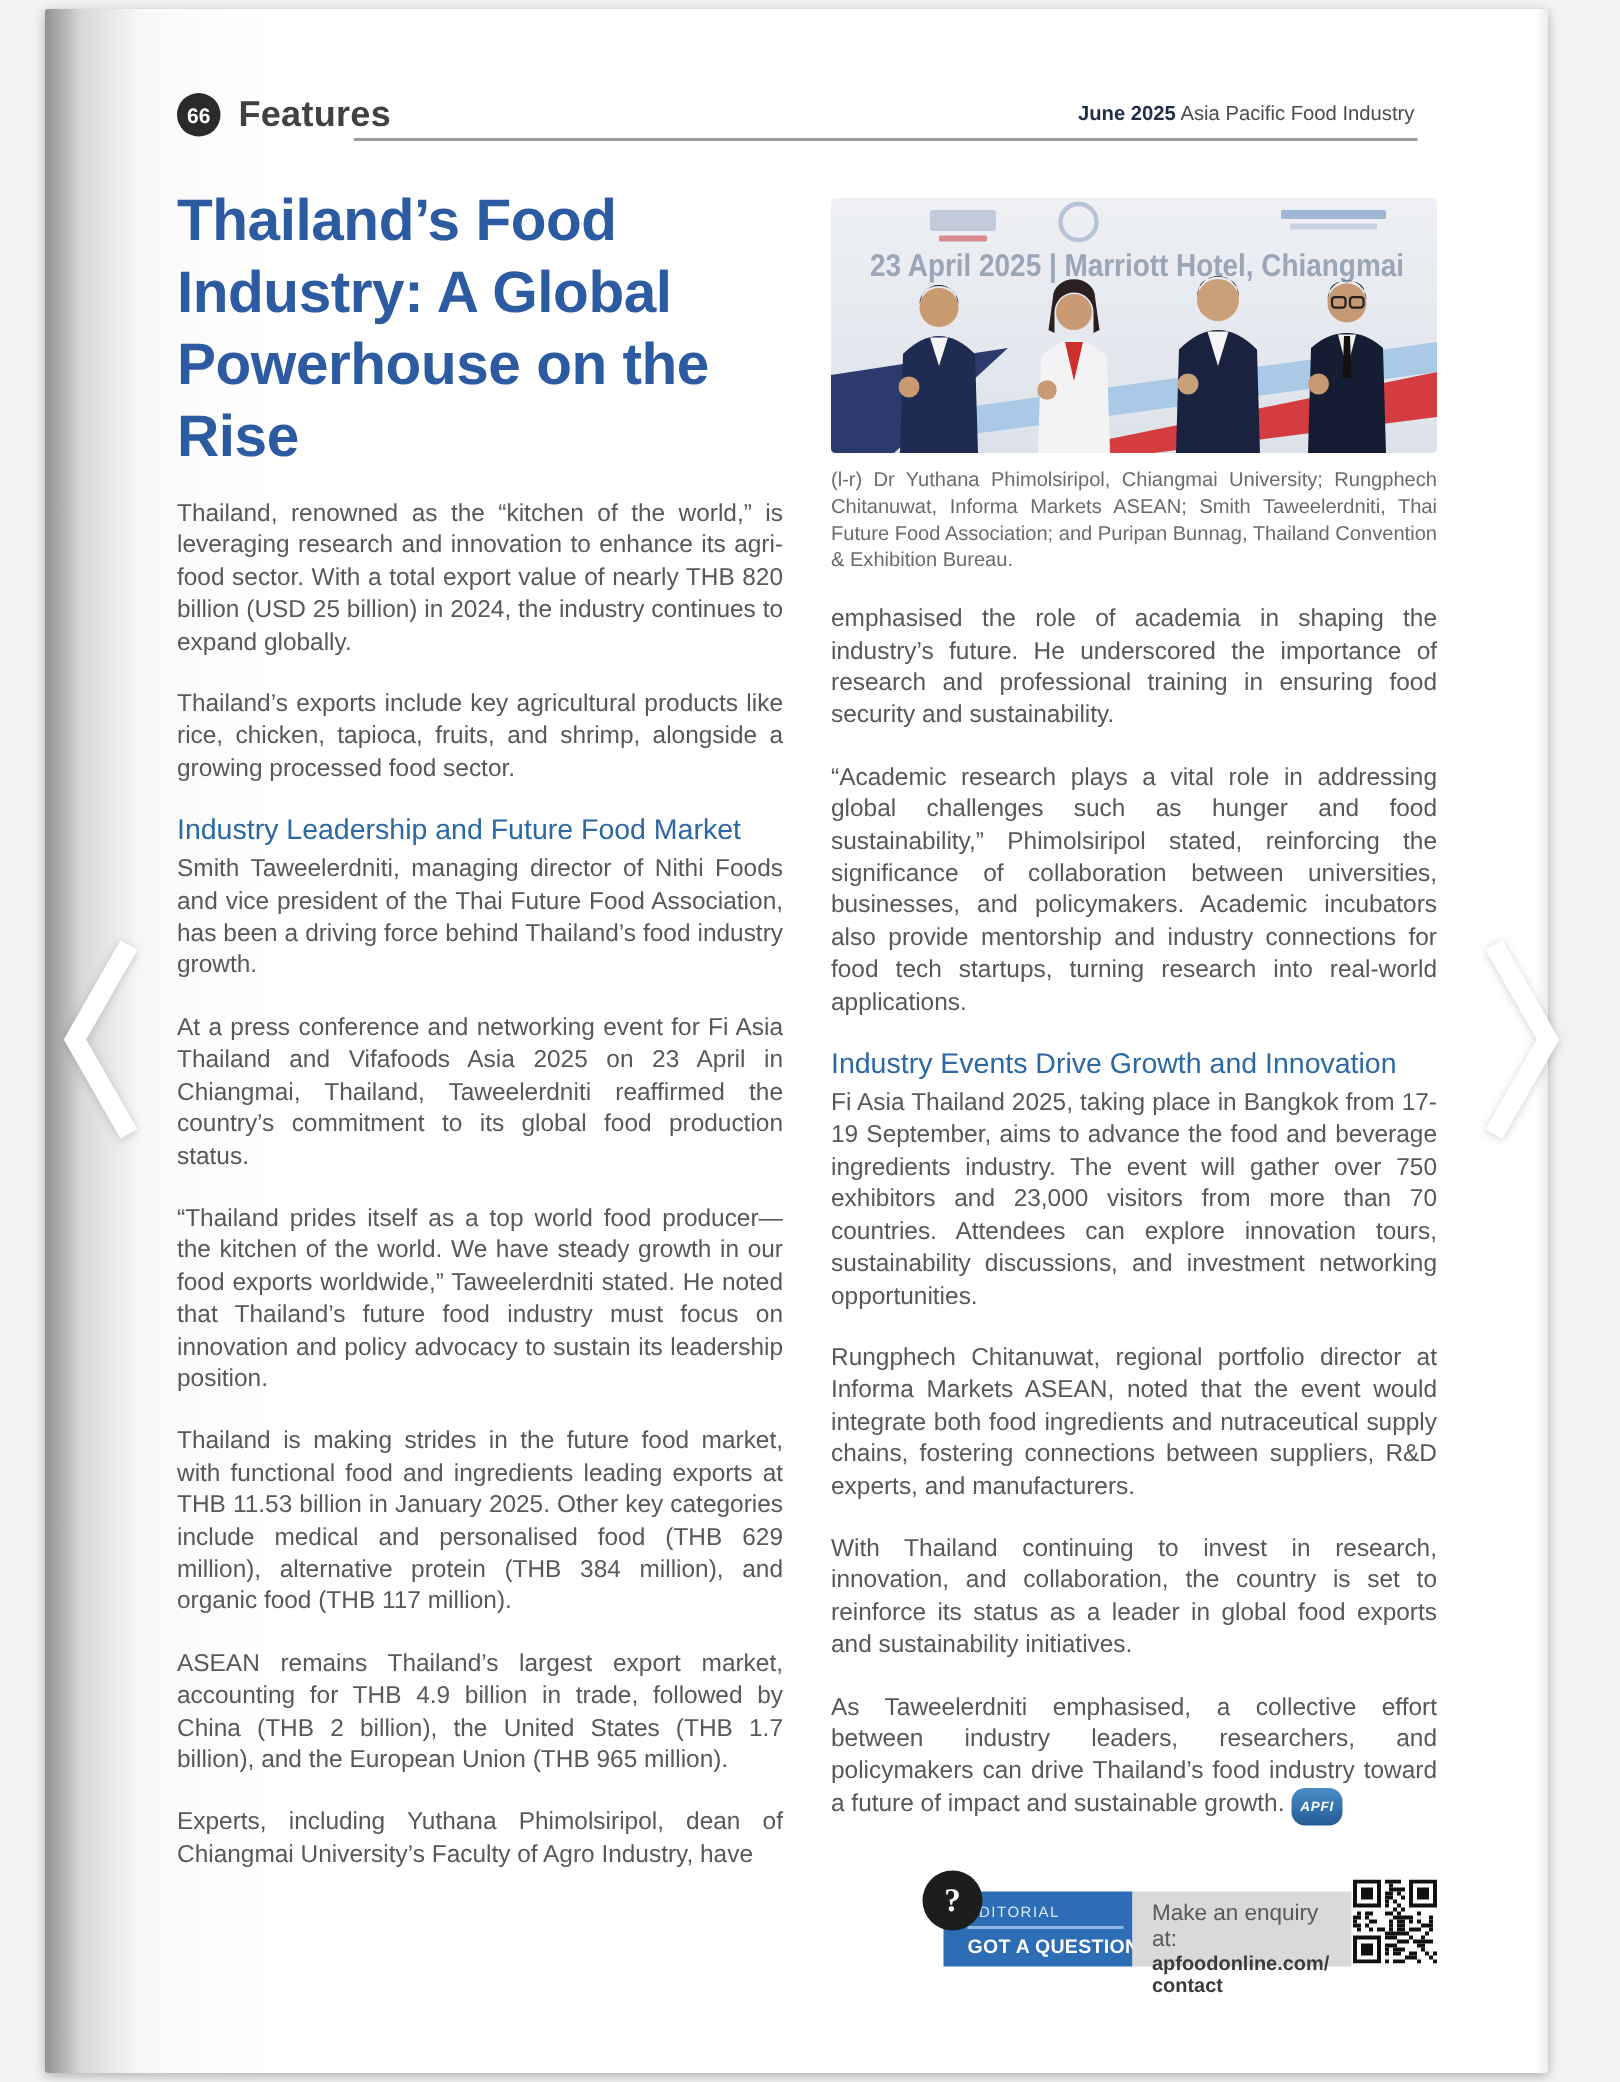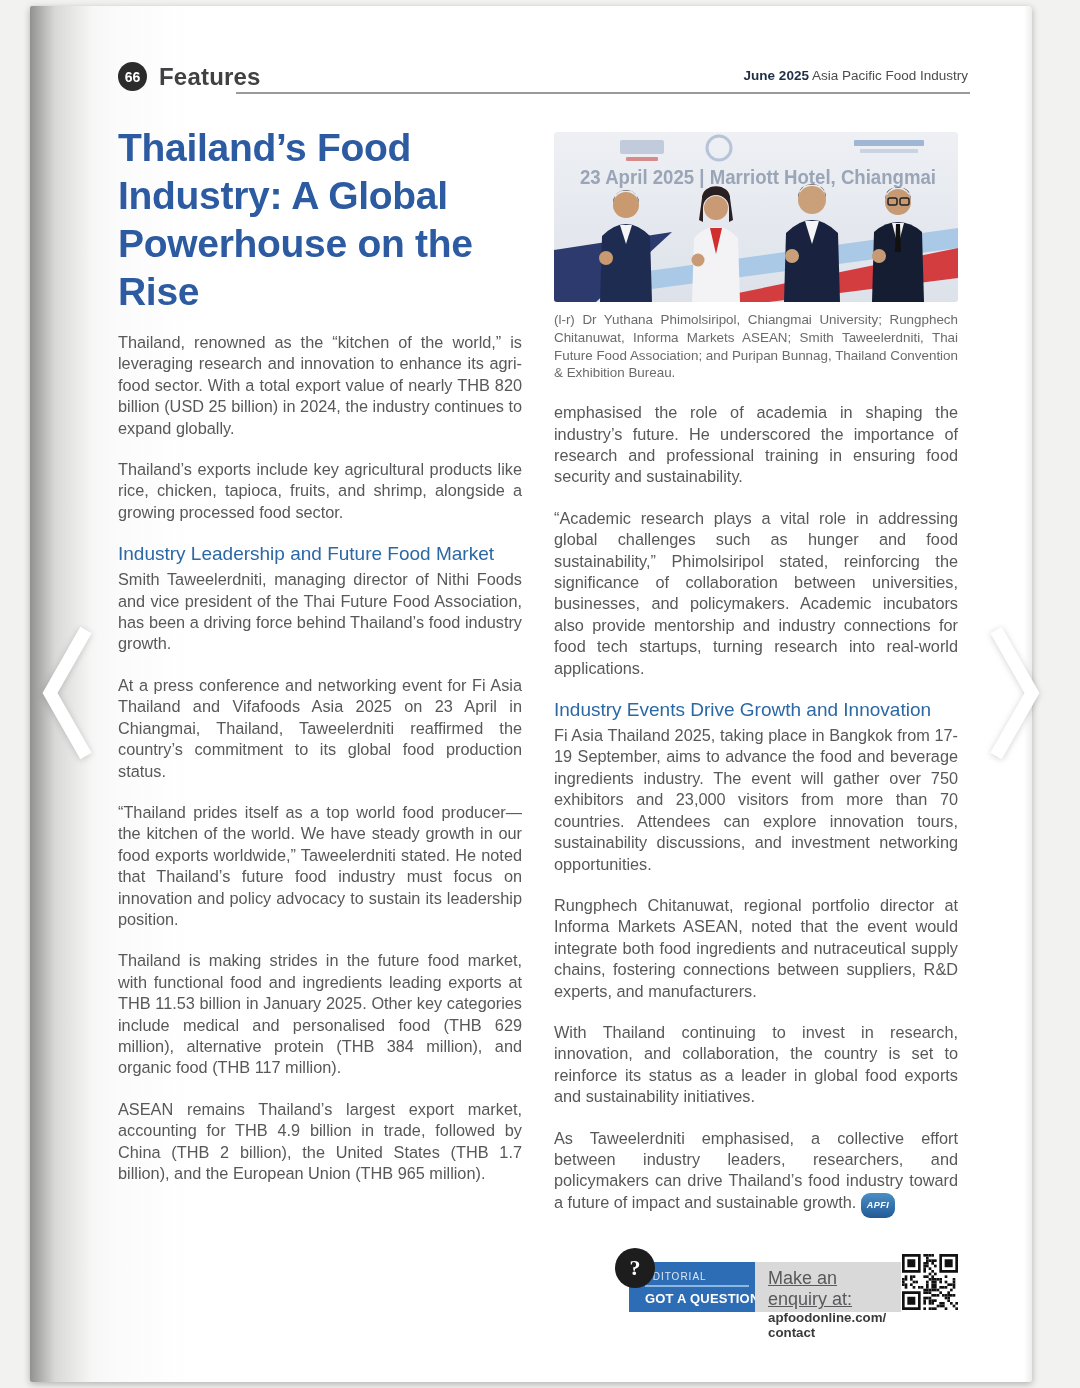--- a/index.html
+++ b/index.html
@@ -21,21 +21,21 @@
     background:linear-gradient(to right, rgba(70,70,70,0.55), rgba(130,130,130,0.22) 40%, rgba(255,255,255,0));
     border-radius:2px 0 0 2px; pointer-events:none;
   }
   .page::after {
     content:''; position:absolute; right:0; top:0; bottom:0; width:8px;
     background:linear-gradient(to left, rgba(0,0,0,0.07), rgba(0,0,0,0));
     pointer-events:none;
   }
 
   
-  .hdr { position:absolute; left:88px; right:62px; top:56px; height:34px;text-align:right; }
+  .hdr { position:absolute; left:88px; right:87px; top:56px; height:34px;text-align:right; }
   .hdr-line { position:absolute; left:118px; right:0; bottom:2px; border-bottom:2px solid #9a9a9a; }
   .hdr-left { position:absolute; left:0; top:0; display:flex; align-items:center; gap:12px; }
   .pg-badge { width:29px; height:29px; border-radius:50%; background:#2b2b2b; color:#fff;
     font-weight:700; font-size:14px; display:flex; align-items:center; justify-content:center; }
   .section-name { font-size:24px; font-weight:700; color:#414042; letter-spacing:0.2px; }
   .hdr-right { position:absolute; right:2px; top:6px; font-size:13.5px; color:#4c4c4e; }
   .hdr-right b { color:#1f2d45; font-weight:700; }
 
   
   .content { position:absolute; left:88px; top:118px; width:840px; display:grid;
@@ -83,21 +83,21 @@
   .q-icon {
     position:absolute; left:0; top:0; width:40px; height:40px; border-radius:50%;
     background:#1d1d1d; color:#fff; font-weight:800; font-size:22px;
     display:flex; align-items:center; justify-content:center; z-index:2;
     font-family:"Liberation Serif", serif;
   }
   .enquiry-gray {
     position:absolute; left:140px; top:14px; width:146px; height:50px;
     background:#d9d9d9; padding:6px 8px 6px 13px; color:#59595b;
   }
-  .enquiry-gray .pre { font-size:18px;text-decoration:underline; }
+  .enquiry-gray .pre { font-size:15px; }
   .enquiry-gray .url { font-size:13.3px; font-weight:800; color:#3a3a3c; line-height:15px; }
   .qr { position:absolute; right:0; top:6px; width:56px; height:56px; background:#fff; }
 
   
   .nav-chevron { position:absolute; width:62px; height:142px; cursor:pointer;
     filter:drop-shadow(0 1px 3px rgba(0,0,0,0.18)); }
   .nav-prev { left:36px; top:622px; }
   .nav-next { right:34px; top:622px; }
 </style>
 </head>
@@ -122,20 +122,21 @@
     <div class="col">
       <h1 class="title">Thailand’s Food Industry: A Global Powerhouse on the Rise</h1>
       <p class="body">Thailand, renowned as the “kitchen of the world,” is leveraging research and innovation to enhance its agri-food sector. With a total export value of nearly THB 820 billion (USD 25 billion) in 2024, the industry continues to expand globally.</p>
       <p class="body">Thailand’s exports include key agricultural products like rice, chicken, tapioca, fruits, and shrimp, alongside a growing processed food sector.</p>
       <h2 class="subhead">Industry Leadership and Future Food Market</h2>
       <p class="body after-head">Smith Taweelerdniti, managing director of Nithi Foods and vice president of the Thai Future Food Association, has been a driving force behind Thailand’s food industry growth.</p>
       <p class="body">At a press conference and networking event for Fi Asia Thailand and Vifafoods Asia 2025 on 23 April in Chiangmai, Thailand, Taweelerdniti reaffirmed the country’s commitment to its global food production status.</p>
       <p class="body">“Thailand prides itself as a top world food producer—the kitchen of the world. We have steady growth in our food exports worldwide,” Taweelerdniti stated. He noted that Thailand’s future food industry must focus on innovation and policy advocacy to sustain its leadership position.</p>
       <p class="body">Thailand is making strides in the future food market, with functional food and ingredients leading exports at THB 11.53 billion in January 2025. Other key categories include medical and personalised food (THB 629 million), alternative protein (THB 384 million), and organic food (THB 117 million).</p>
       <p class="body">ASEAN remains Thailand’s largest export market, accounting for THB 4.9 billion in trade, followed by China (THB 2 billion), the United States (THB 1.7 billion), and the European Union (THB 965 million).</p>
+      <p class="body after-head">Experts, including Yuthana Phimolsiripol, dean of Chiangmai University’s Faculty of Agro Industry, have</p>
     </div>
 
     <div class="col">
 
       <div class="photo-wrap">
         <svg class="photo" viewBox="0 0 404 170">
           <defs>
             <linearGradient id="bg" x1="0" y1="0" x2="0" y2="1">
               <stop offset="0" stop-color="#eef0f4"></stop>
                 <stop offset="1" stop-color="#dde2ea"></stop>

